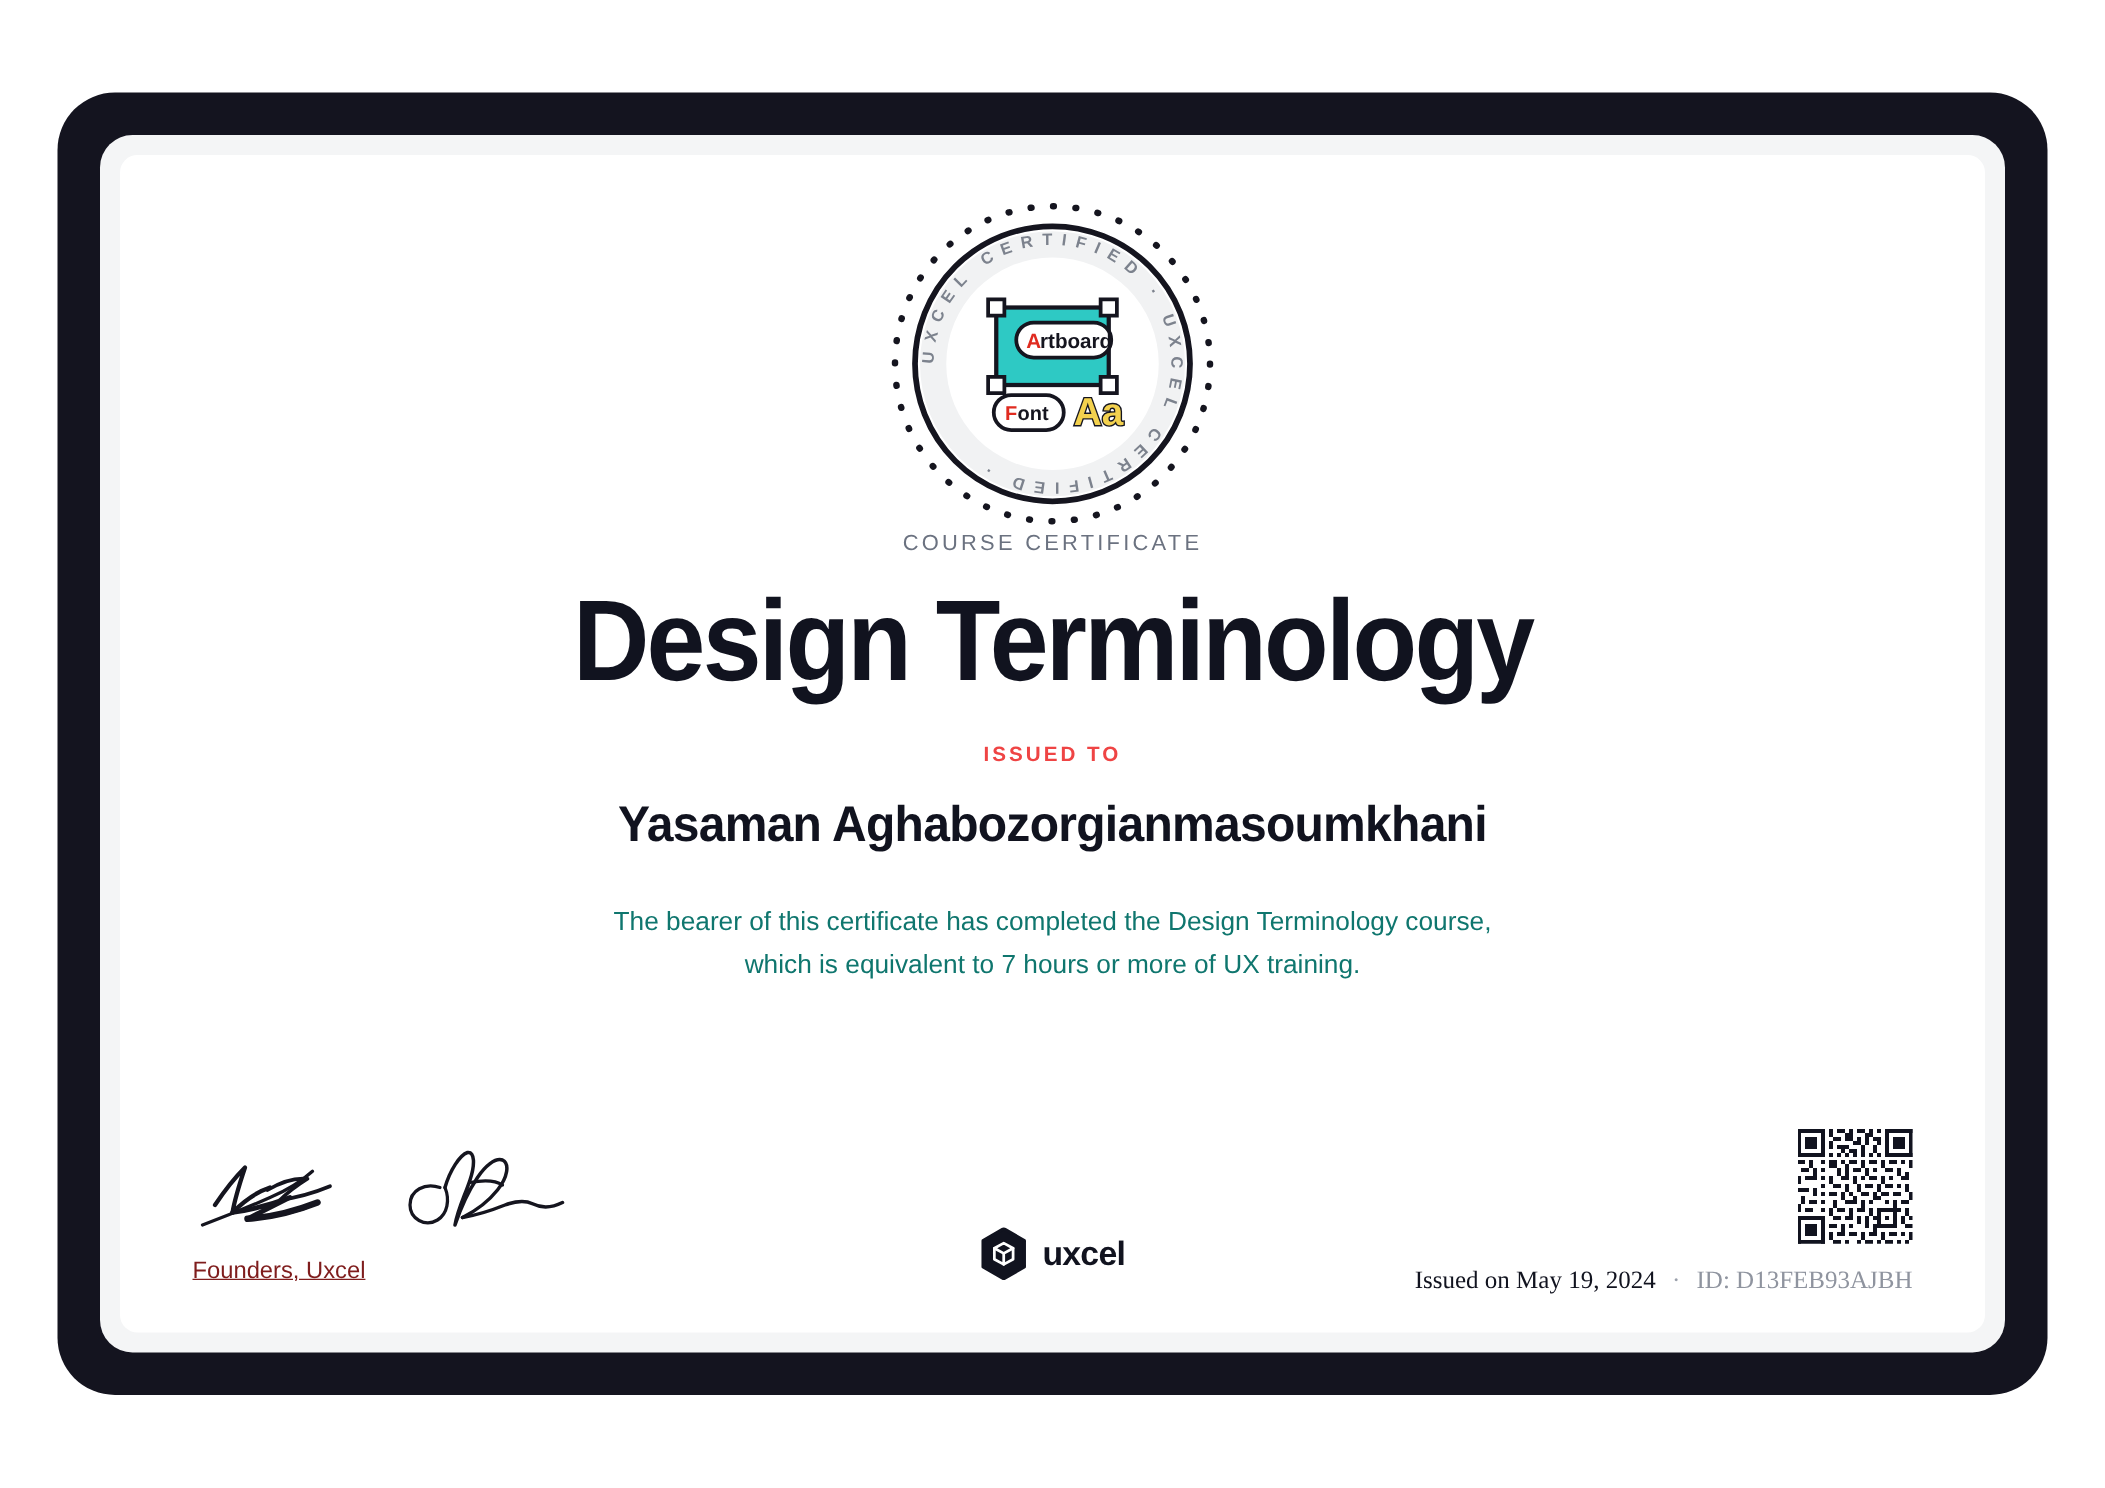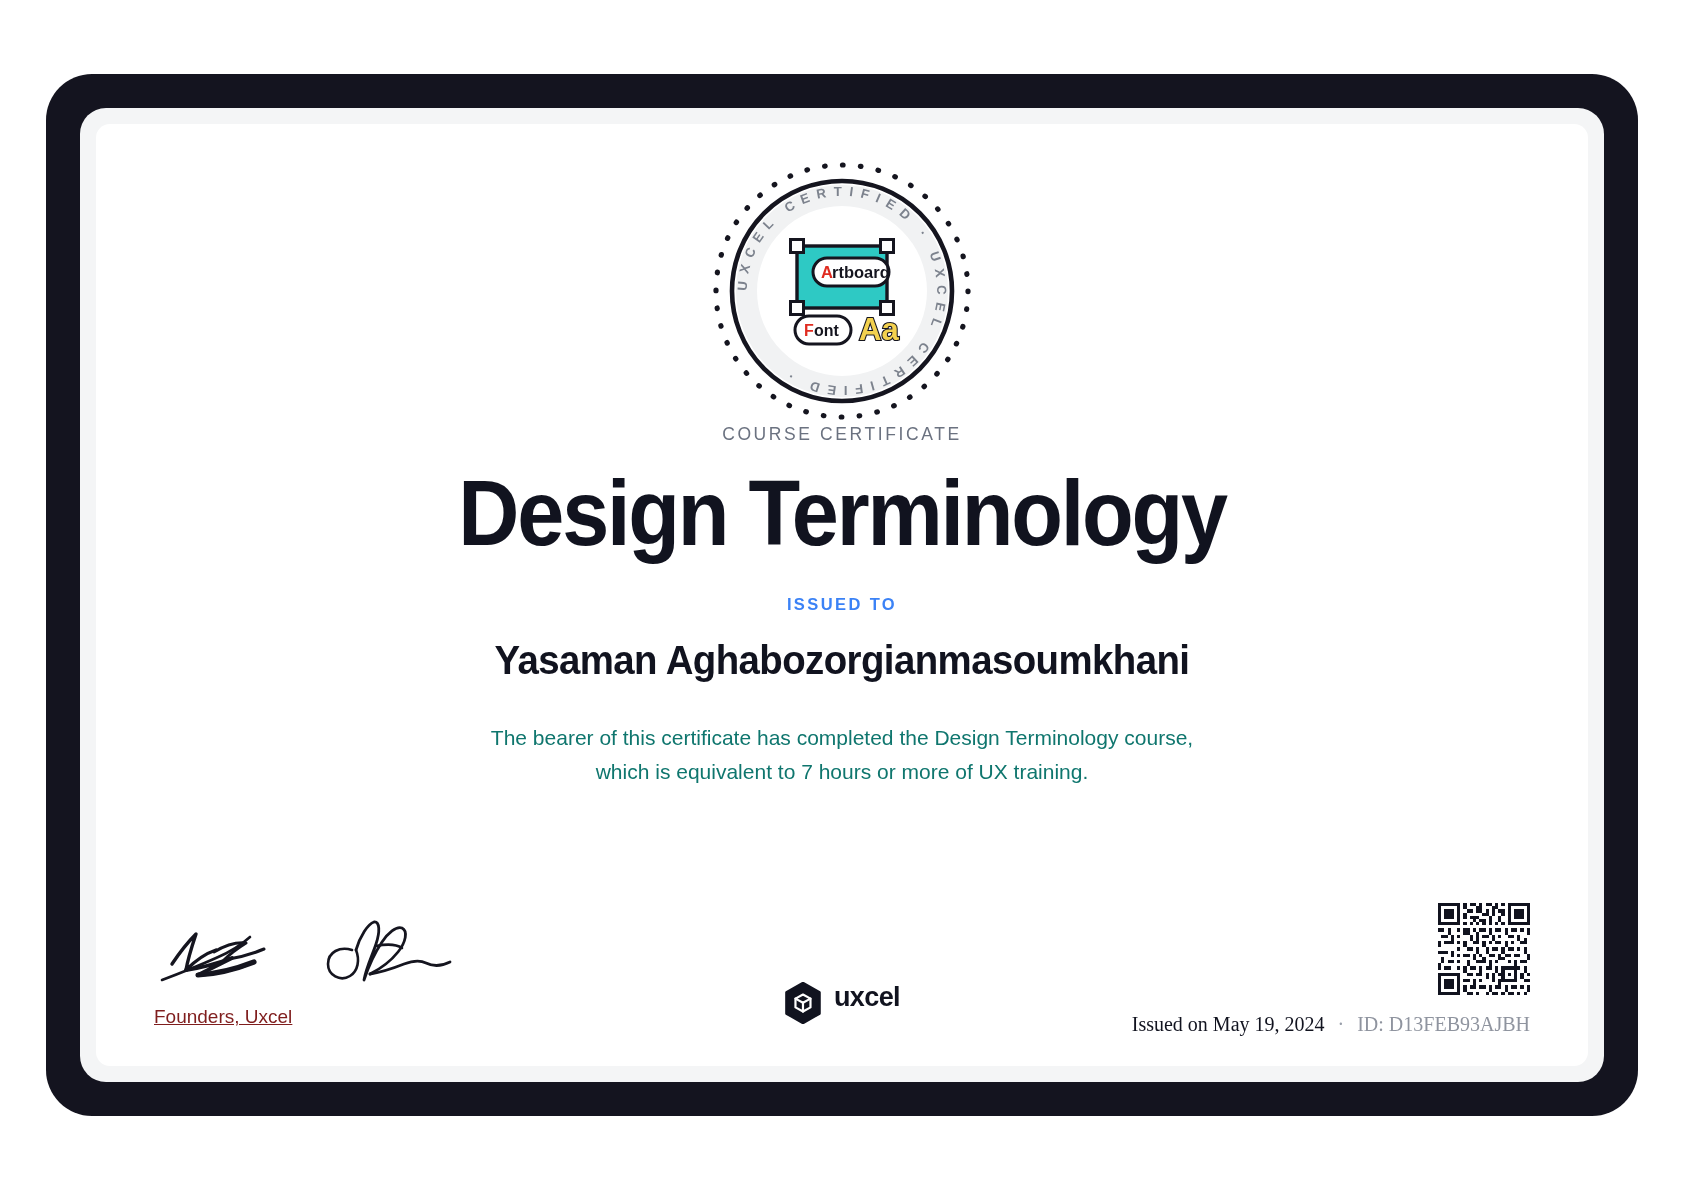--- a/index.html
+++ b/index.html
@@ -84,21 +84,21 @@
     transform-origin: center center;
     white-space: nowrap;
     font-family: "Liberation Sans", sans-serif;
   }
 
   .issued-to-label {
     margin-top: 36px;
     font-size: 16.5px;
     font-weight: bold;
     letter-spacing: 2.4px;
-    color: #3b82f6;
+    color: #ef4444;
     text-transform: uppercase;
   }
 
   .recipient-name {
     margin-top: 24px;
     font-size: 40px;
     font-weight: bold;
     color: #11131f;
     letter-spacing: -0.6px;
     transform: scaleX(0.96);
@@ -144,21 +144,21 @@
     color: #7f1d1d;
     text-decoration: underline;
   }
 
   .logo-block {
     position: absolute;
     left: 50%;
     transform: translateX(-50%);
     bottom: 12px;
     display: flex;
-    align-items: flex-start;
+    align-items: center;
     gap: 12px;
   }
   .logo-mark { width: 38px; height: 42px; display: block; }
   .logo-word {
     font-size: 27px;
     font-weight: bold;
     color: #11131f;
     letter-spacing: -0.6px;
   }
 

